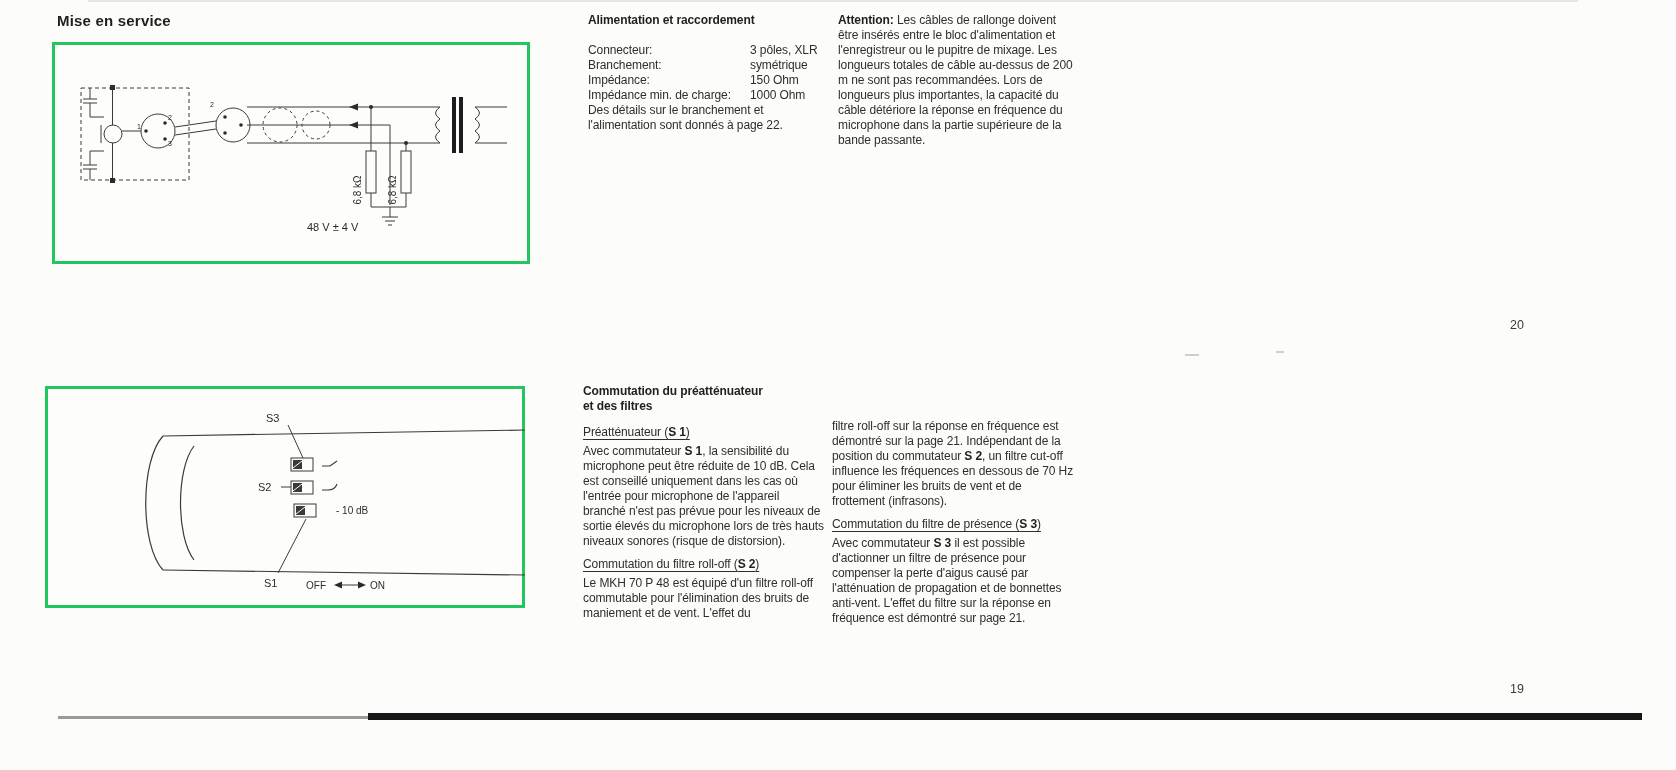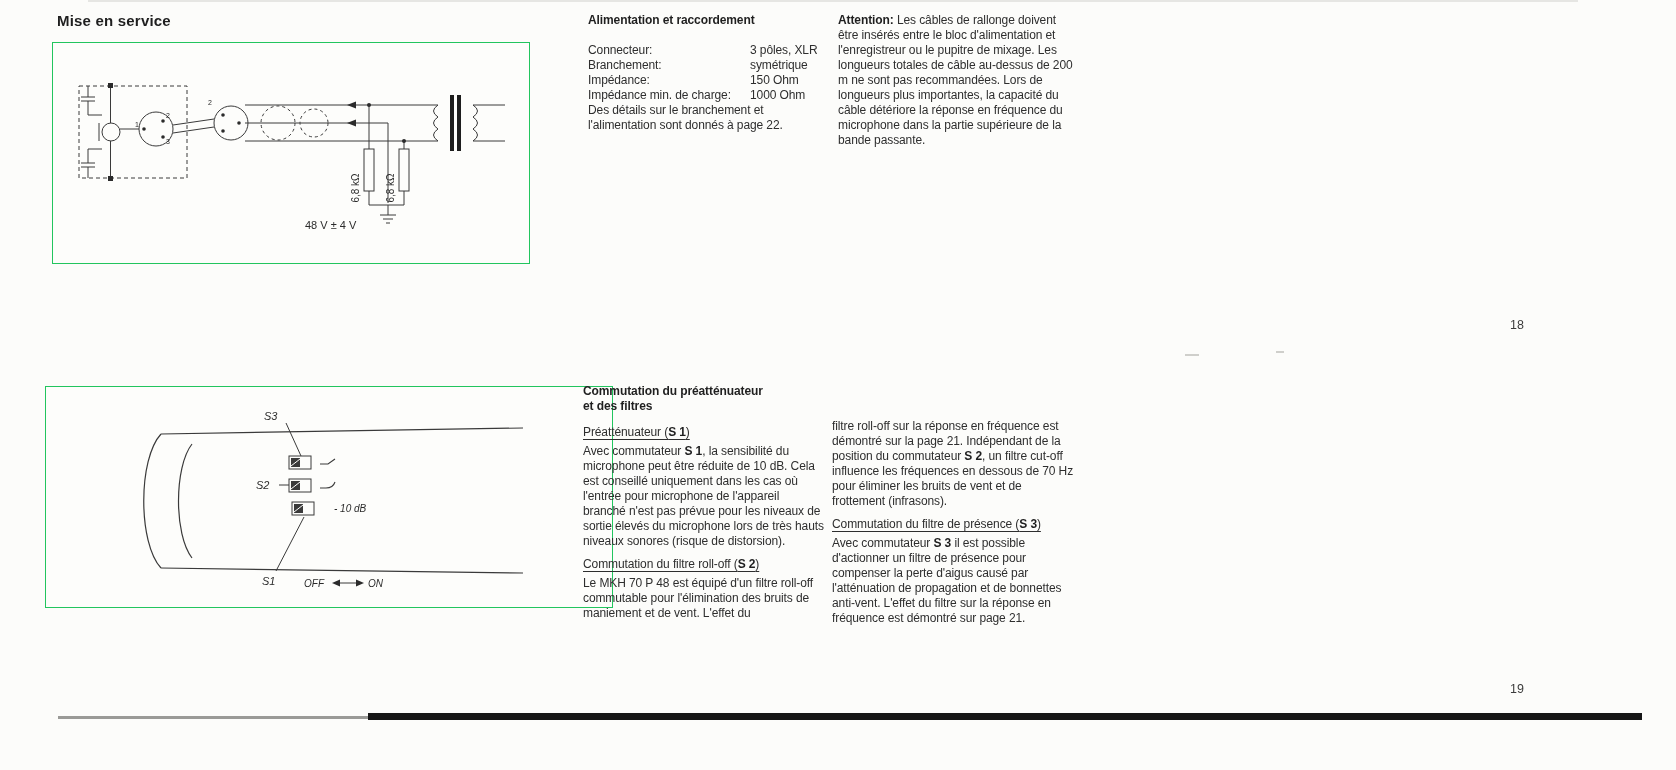--- a/index.html
+++ b/index.html
@@ -13,23 +13,23 @@
   }
   .page { position:absolute; inset:0; background:#fcfcfa; }
 
   .top-edge { position:absolute; left:88px; top:0; width:1490px; height:2px; background:#e6e6e3; }
 
   .page-title {
     position:absolute; left:57px; top:12px;
     font-size:15px; font-weight:bold; letter-spacing:0.2px; color:#1f1f1f;
   }
 
-  .fig { position:absolute; border:1px solid #22c55e; background:#fdfdfb; }
+  .fig { position:absolute; border:3px solid #22c55e; background:#fdfdfb; }
   .fig-circuit  { left:52px; top:42px;  width:478px; height:222px; }
-  .fig-switches { left:45px; top:386px; width:568px; height:222px;font-style:italic; }
+  .fig-switches { left:45px; top:386px; width:480px; height:222px; }
   .fig svg { display:block; }
 
   .col { position:absolute; font-size:12px; line-height:15px; letter-spacing:-0.1px; color:#2e2e2e; }
   .col h2 { font-size:12px; font-weight:bold; line-height:15px; color:#1f1f1f; }
   .col h3 {
     font-size:12px; font-weight:normal; line-height:15px;
     text-decoration:underline; text-underline-offset:3px;
   }
   .col p { margin:0; }
   b { font-weight:bold; color:#1f1f1f;text-align:right; }
@@ -168,21 +168,21 @@
         <span class="spec-value">1000 Ohm</span>
       </div>
     </div>
     <p class="note">Des détails sur le branchement et l'alimentation sont donnés à page 22.</p>
   </div>
 
   <div class="col col-attention">
     <p><b>Attention:</b><span> Les câbles de rallonge doivent être insérés entre le bloc d'alimentation et l'enregistreur ou le pupitre de mixage. Les longueurs totales de câble au-dessus de 200 m ne sont pas recommandées. Lors de longueurs plus importantes, la capacité du câble détériore la réponse en fréquence du microphone dans la partie supérieure de la bande passante.</span></p>
   </div>
 
-  <div class="pagenum pn-18">18</div>
+  <div class="pagenum pn-18">20</div>
 
   <div class="fig fig-switches">
     <svg width="480" height="222" viewBox="0 0 480 222">
       <g stroke="#3a3a3a" fill="none" stroke-width="1.2">
         <path d="M115 47 L477 41"></path>
         <path d="M115 181 L477 186"></path>
         <path d="M115 47 C92 72 92 156 115 181"></path>
         <path d="M146 57 C128 80 128 148 146 171"></path>
       </g>
 

